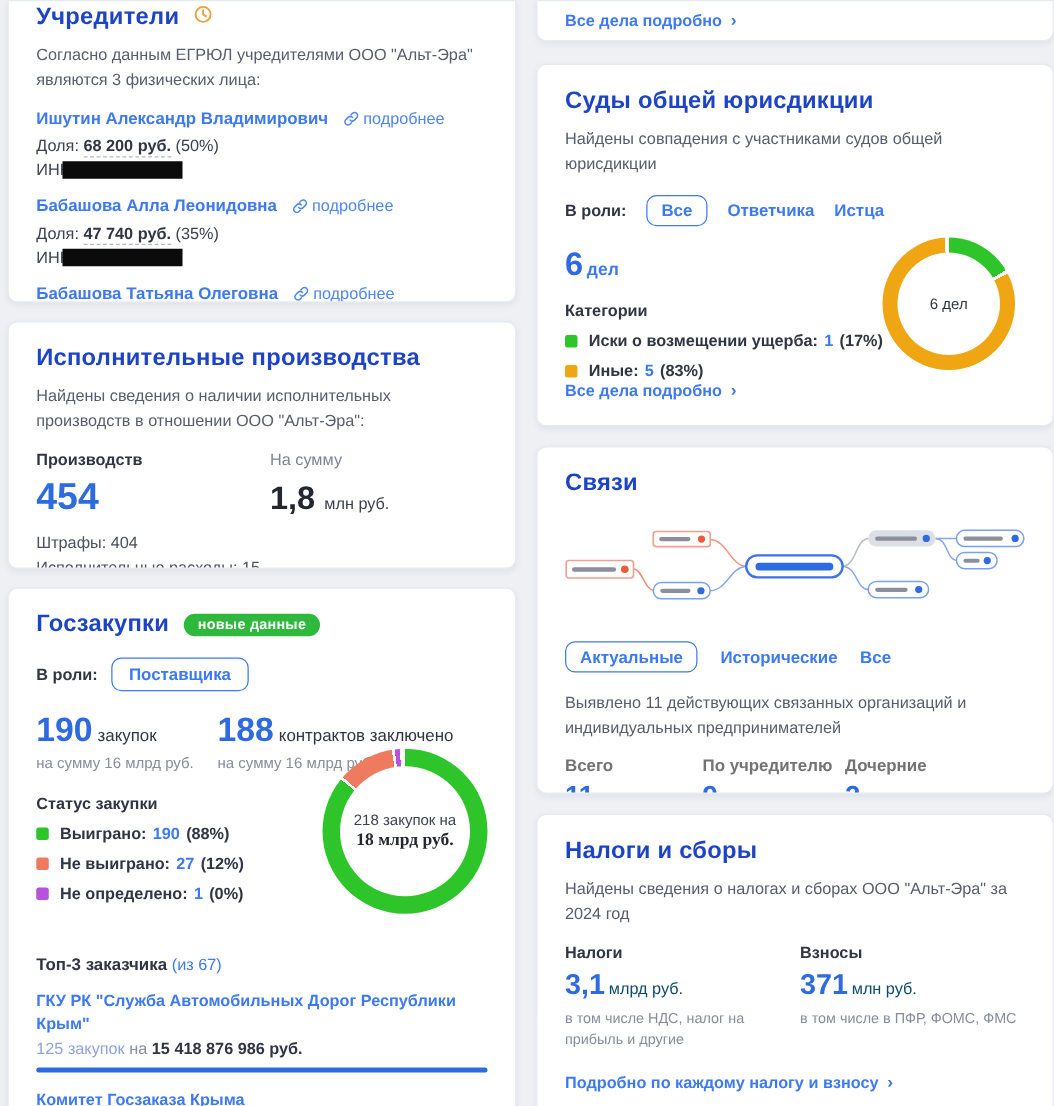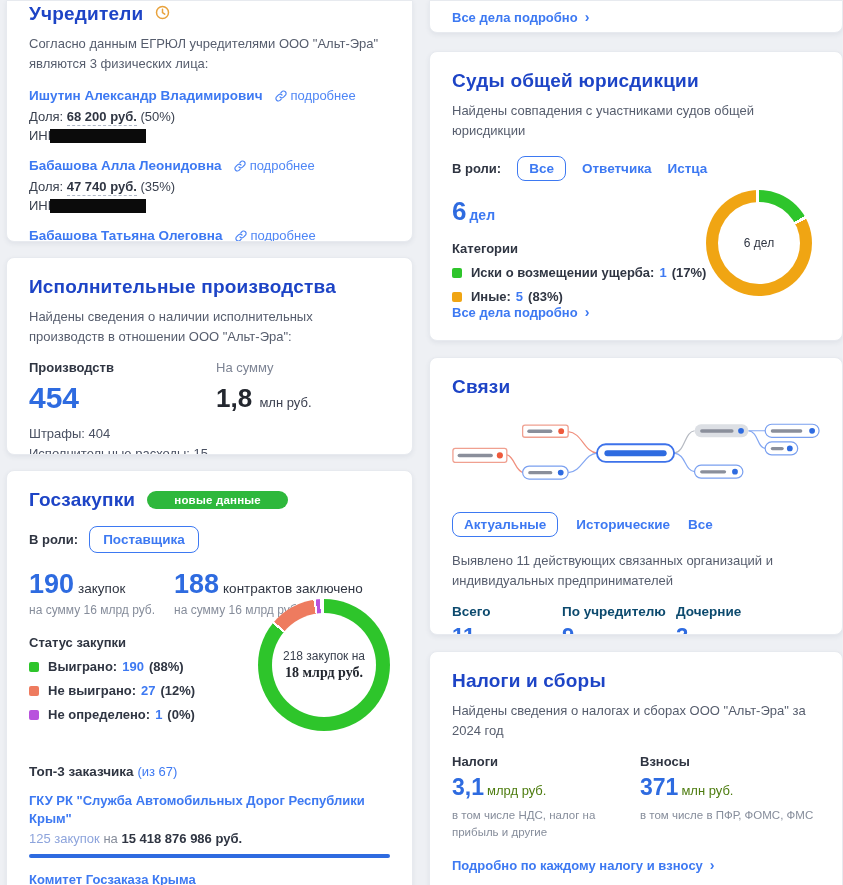--- a/index.html
+++ b/index.html
@@ -46,21 +46,21 @@
   .enf-count { font-size: 30px; margin-top: 6px; }
   .enf-sum { font-size: 26px; font-weight: 800; color: #23272f; margin-top: 8px; }
   .enf-sum .units { font-size: 13px; font-weight: 400; color: #3c4150; }
   .enf-lines { font-size: 13px; color: #4a5162; line-height: 1.55; margin-top: 9px; }
 
   
   .card-proc { height: 430px; overflow: hidden; }
   .title-row { display: flex; align-items: center; gap: 12px; }
   .badge {
     background: #2eb83c; color: #fff; font-size: 11.5px; font-weight: 700;
-    padding: 3px 27px; border-radius: 11px; letter-spacing: .2px;
+    padding: 3px 11px; border-radius: 11px; letter-spacing: .2px;
   }
   .role-row { display: flex; align-items: center; gap: 11px; margin-top: 15px; }
   .pill-btn {
     border: 1.5px solid #3d79f2; color: #3d79f2; background: #fff;
     border-radius: 8px; font-size: 13.5px; font-weight: 600; padding: 5px 13px;
     font-family: inherit; cursor: pointer;
   }
   .num-row { display: flex; margin-top: 16px; }
   .num-block1 { width: 145px; }
   .num-big { font-size: 27px; }
@@ -103,29 +103,29 @@
   .courts-link { position: absolute; left: 22px; bottom: 20px; }
 
   
   .card-conn { height: 278px; margin-bottom: 16px; overflow: hidden; }
   .conn-graph { margin-top: 16px; width: 100%; height: 80px; }
   .tabs-row { display: flex; align-items: center; gap: 18px; margin-top: 14px; }
   .conn-desc { font-size: 13px; line-height: 1.5; color: #565d6d; margin-top: 14px; width: 330px; }
   .stats-row { display: flex; margin-top: 14px; }
   .stat { }
   .stat1 { width: 110px; } .stat2 { width: 114px; }
-  .stat-label { font-size: 13.5px; font-weight: 700; color: #0c4a6e; }
+  .stat-label { font-size: 13.5px; font-weight: 700; color: #737373; }
   .stat-value { font-size: 22px; margin-top: 4px; }
 
   
   .card-tax { height: 250px; overflow: hidden; }
   .tax-cols { display: flex; margin-top: 14px; }
   .tax-col1 { width: 188px; }
   .tax-value { font-size: 23px; margin-top: 5px; }
-  .tax-unit { font-size: 13px; font-weight: 400; color: #4d7c0f; margin-left: 3px; }
+  .tax-unit { font-size: 13px; font-weight: 400; color: #0c4a6e; margin-left: 3px; }
   .tax-note { font-size: 11.5px; color: #868d9b; margin-top: 6px; line-height: 1.5; width: 180px; }
   .tax-link { display: inline-block; margin-top: 15px; }
 
   .icon-svg { vertical-align: -2px; }
 </style>
 </head>
 <body>
 
 <div class="layout">
 

